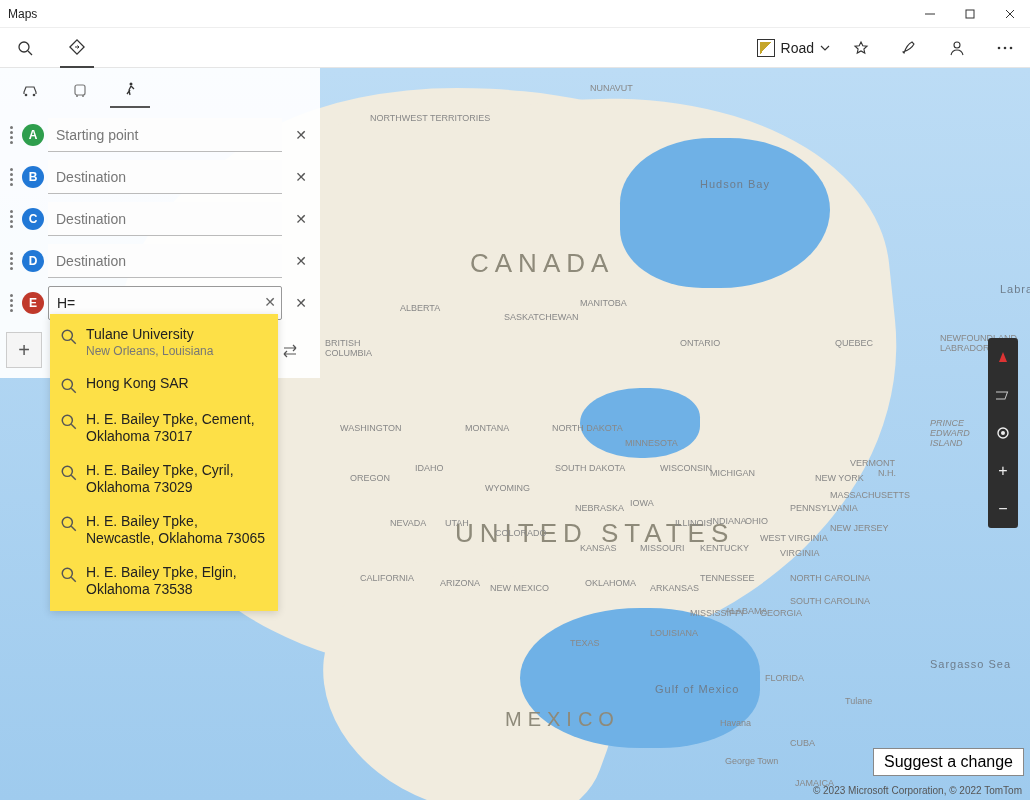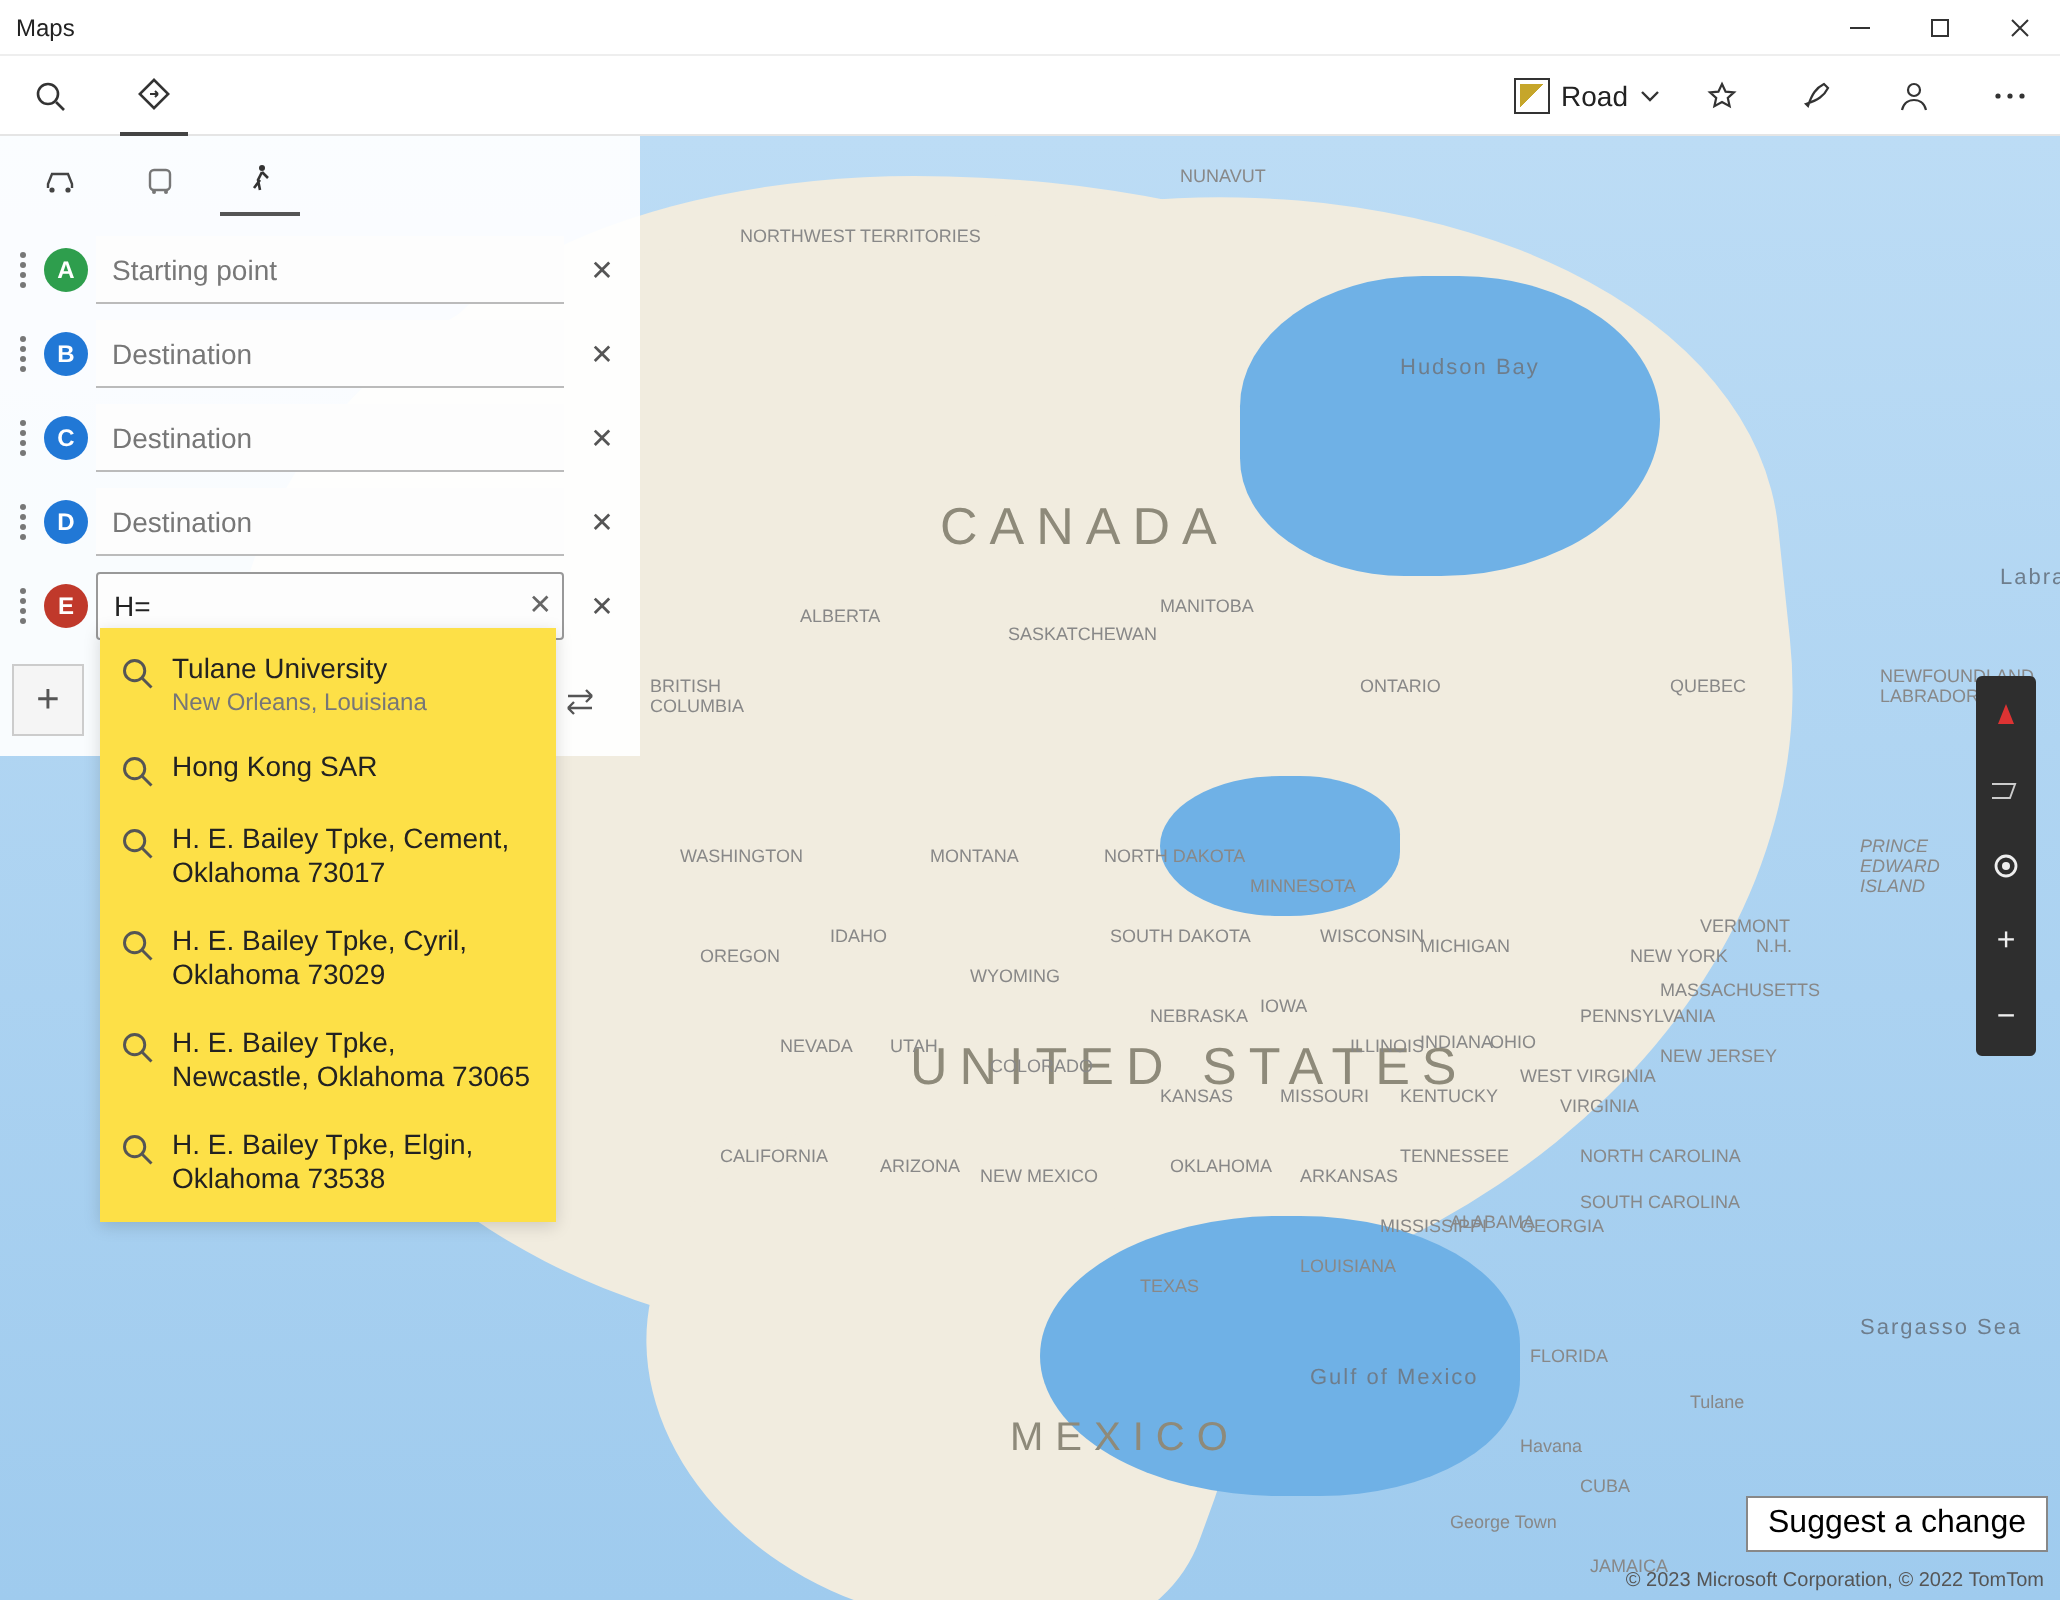--- a/index.html
+++ b/index.html
@@ -213,21 +213,21 @@
   <span class="maplabel tiny" style="top:480px;left:780px;">VIRGINIA</span>
   <span class="maplabel tiny" style="top:465px;left:760px;">WEST VIRGINIA</span>
   <span class="maplabel tiny" style="top:435px;left:790px;text-align:right;">PENNSYLVANIA</span>
   <span class="maplabel tiny" style="top:405px;left:815px;">NEW YORK</span>
   <span class="maplabel tiny" style="top:455px;left:830px;">NEW JERSEY</span>
   <span class="maplabel tiny" style="top:422px;left:830px;">MASSACHUSETTS</span>
   <span class="maplabel tiny" style="top:390px;left:850px;">VERMONT</span>
   <span class="maplabel tiny" style="top:400px;left:878px;">N.H.</span>
   <span class="maplabel tiny" style="top:670px;left:790px;">CUBA</span>
   <span class="maplabel tiny" style="top:710px;left:795px;">JAMAICA</span>
-  <span class="maplabel tiny" style="top:650px;left:720px;text-transform:none;margin-left:40px;">Havana</span>
+  <span class="maplabel tiny" style="top:650px;left:720px;text-transform:none;">Havana</span>
   <span class="maplabel tiny" style="top:628px;left:845px;text-transform:none;">Tulane</span>
   <span class="maplabel tiny" style="top:688px;left:725px;text-transform:none;">George Town</span>
 
   <div class="mapctrl">
     <div class="ctrl">
         <div class="compass-needle"></div>
       </div>
     <div class="ctrl">
         <svg width="14" height="14" viewBox="0 0 14 14">
           <rect x="1" y="4" width="12" height="7" fill="none" stroke="#ccc" stroke-width="1" transform="skewX(-20)"></rect>

